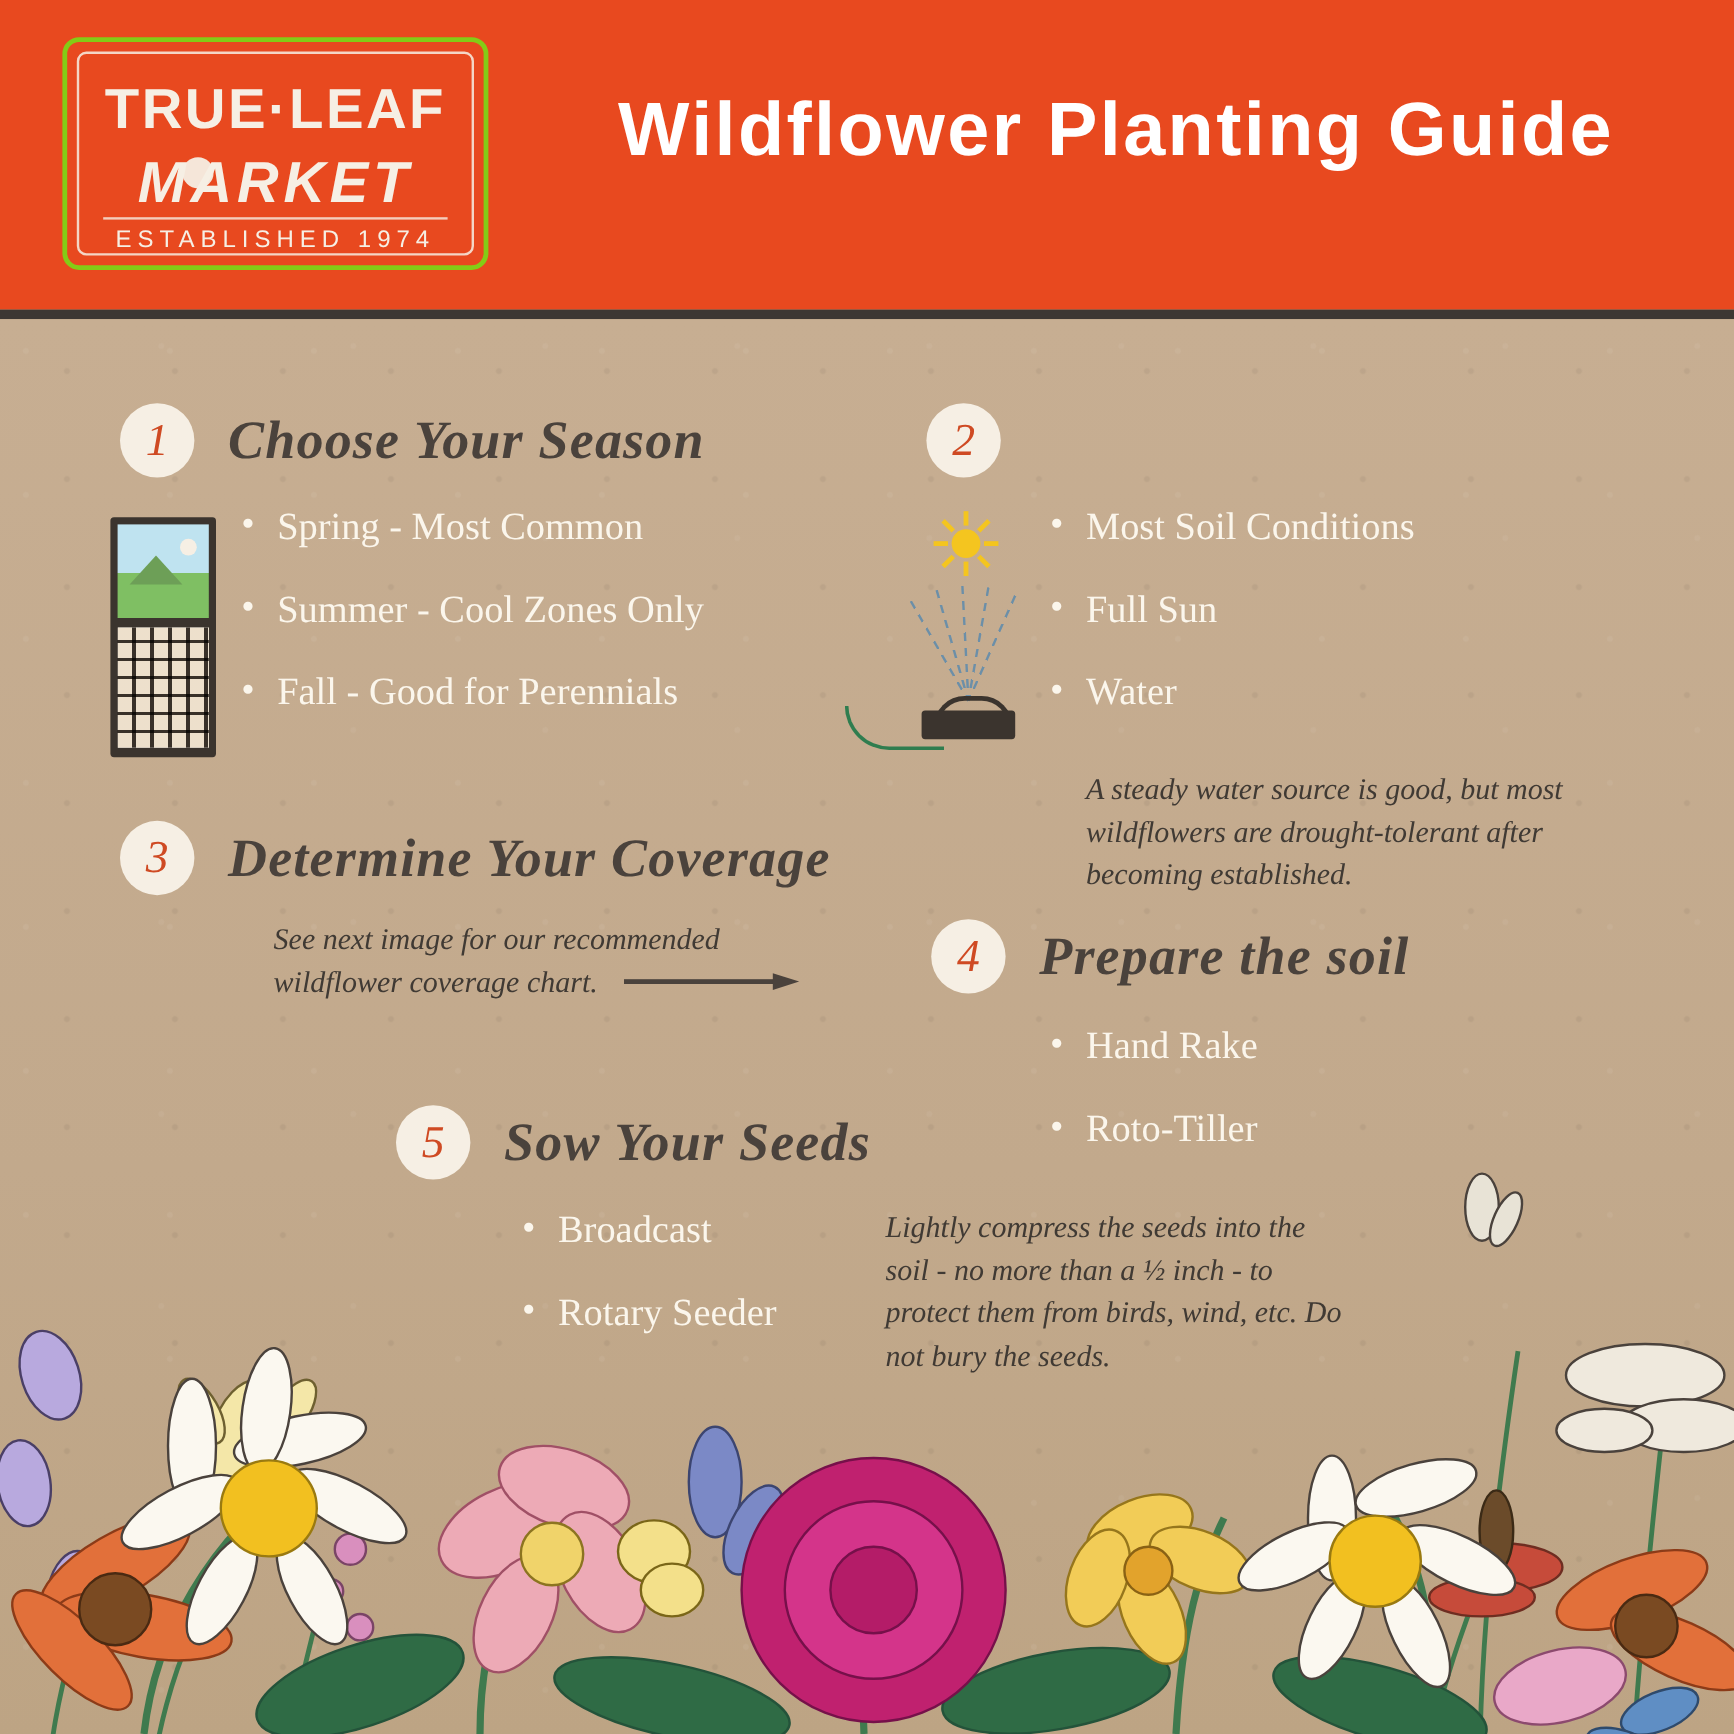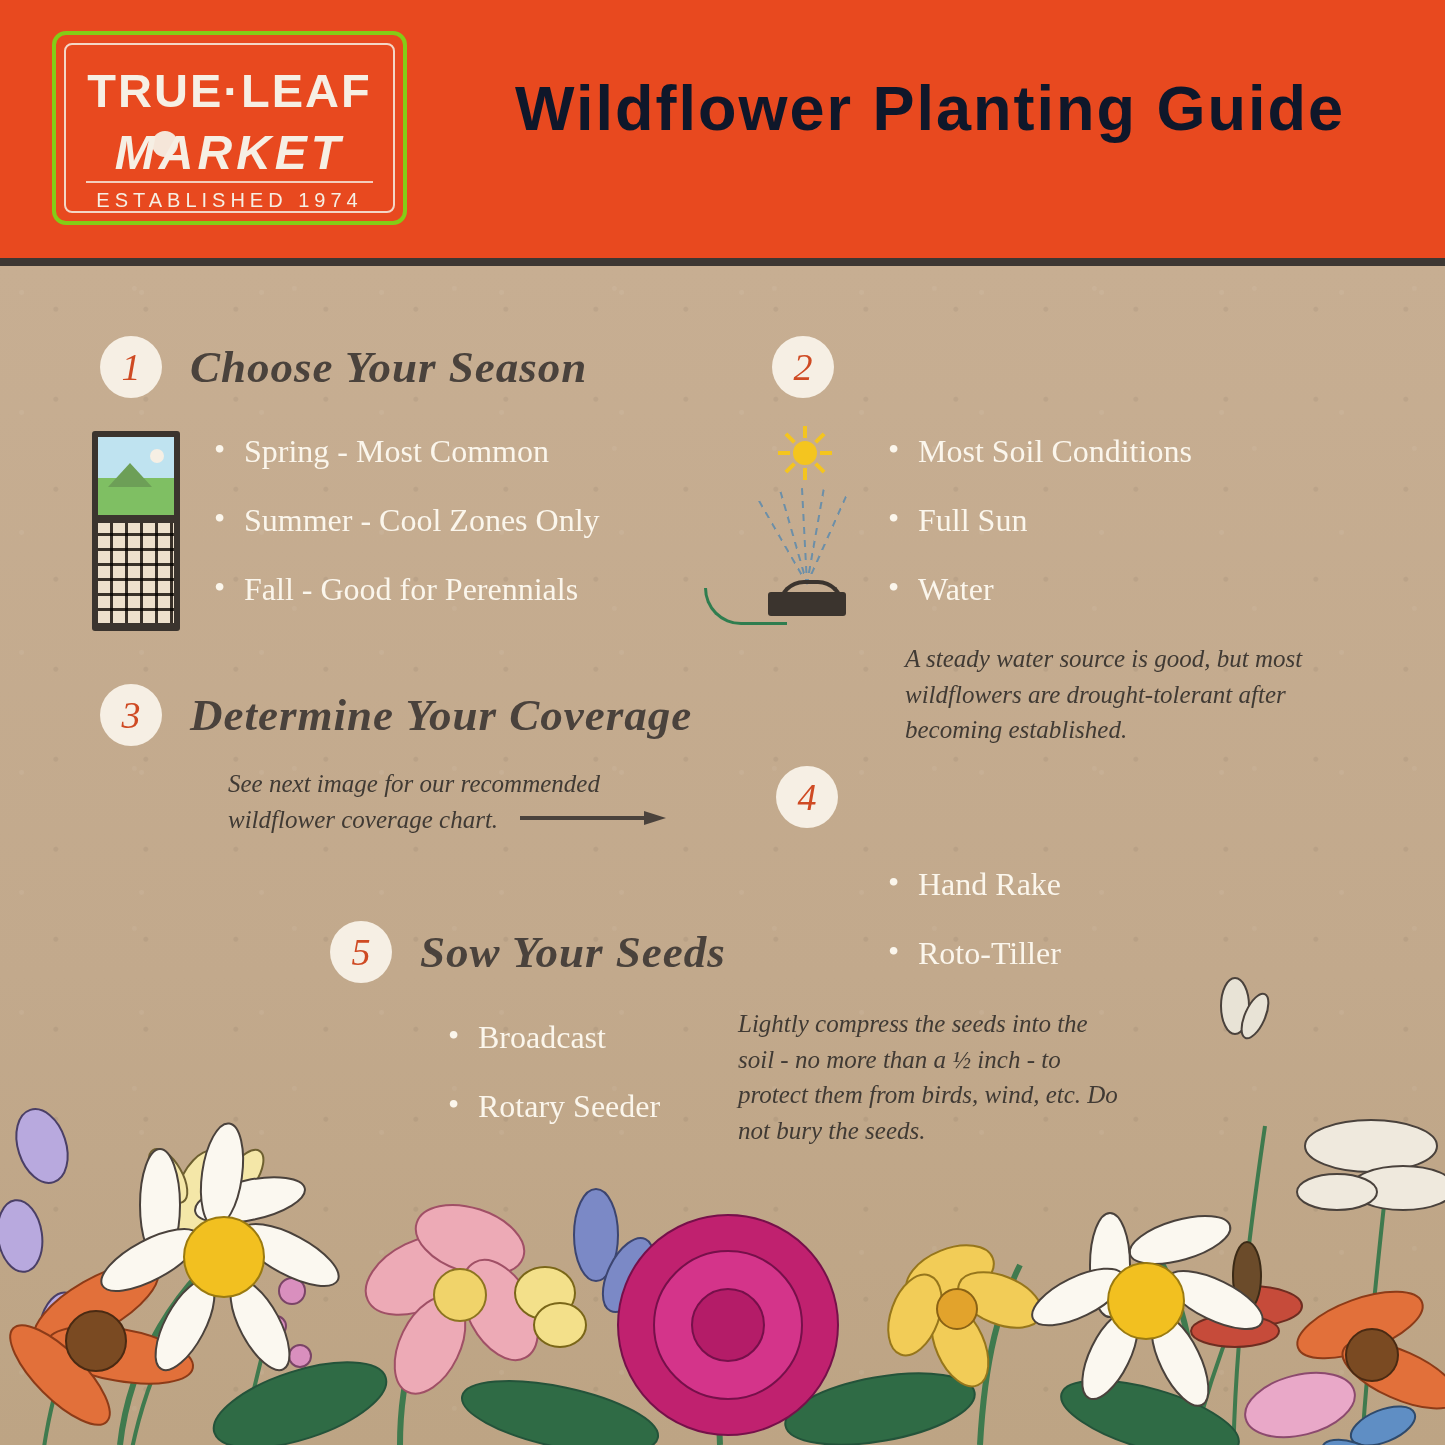--- a/index.html
+++ b/index.html
@@ -84,21 +84,21 @@
     position: absolute;
     left: 0; right: 0; top: 154px;
     font-family: "Liberation Sans", sans-serif;
     font-size: 20px;
     letter-spacing: 5px;
   }
   #guide-title {
     position: absolute;
     left: 440px; top: 72px;
     width: 980px;
-    color: #0f172a;
+    color: #ffffff;
     font-family: "Liberation Sans", sans-serif;
     font-weight: bold;
     font-size: 63px;
     letter-spacing: 2px;
     text-align: center;
     line-height: 1.15;
   }
 
   
   #body-bg {
@@ -139,21 +139,21 @@
     color: #4a423c;
     font-family: "Liberation Serif", serif;
     font-style: italic;
     font-weight: bold;
     font-size: 45px;
     letter-spacing: 1px;
     white-space: nowrap;
     margin-left: 10px;
   }
   .bullet-list {
-    margin: 16px;
+    margin: 3px;
     padding: 0;
     list-style: none;
   }
   .bullet-list li {
     color: #fbf6ec;
     font-family: "Liberation Serif", serif;
     font-size: 32px;
     line-height: 1.1;
     margin-bottom: 34px;
     position: relative;
@@ -401,20 +401,21 @@
     <div class="note" style="position:absolute; left:228px; top:500px; width:420px;">See next image for our recommended wildflower coverage chart.</div>
 
     <div id="cov-arrow">
       <div class="shaft"></div>
       <div class="head"></div>
     </div>
 
     <div class="step" style="left:776px; top:500px;">
       <div class="step-head">
         <div class="step-num">4</div>
+        <div class="step-title">Prepare the soil</div>
       </div>
     </div>
 
     <ul class="bullet-list" style="position:absolute; left:872px; top:585px;">
       <li>Hand Rake</li>
       <li>Roto-Tiller</li>
     </ul>
 
     <div class="step" style="left:330px; top:655px;">
       <div class="step-head">

